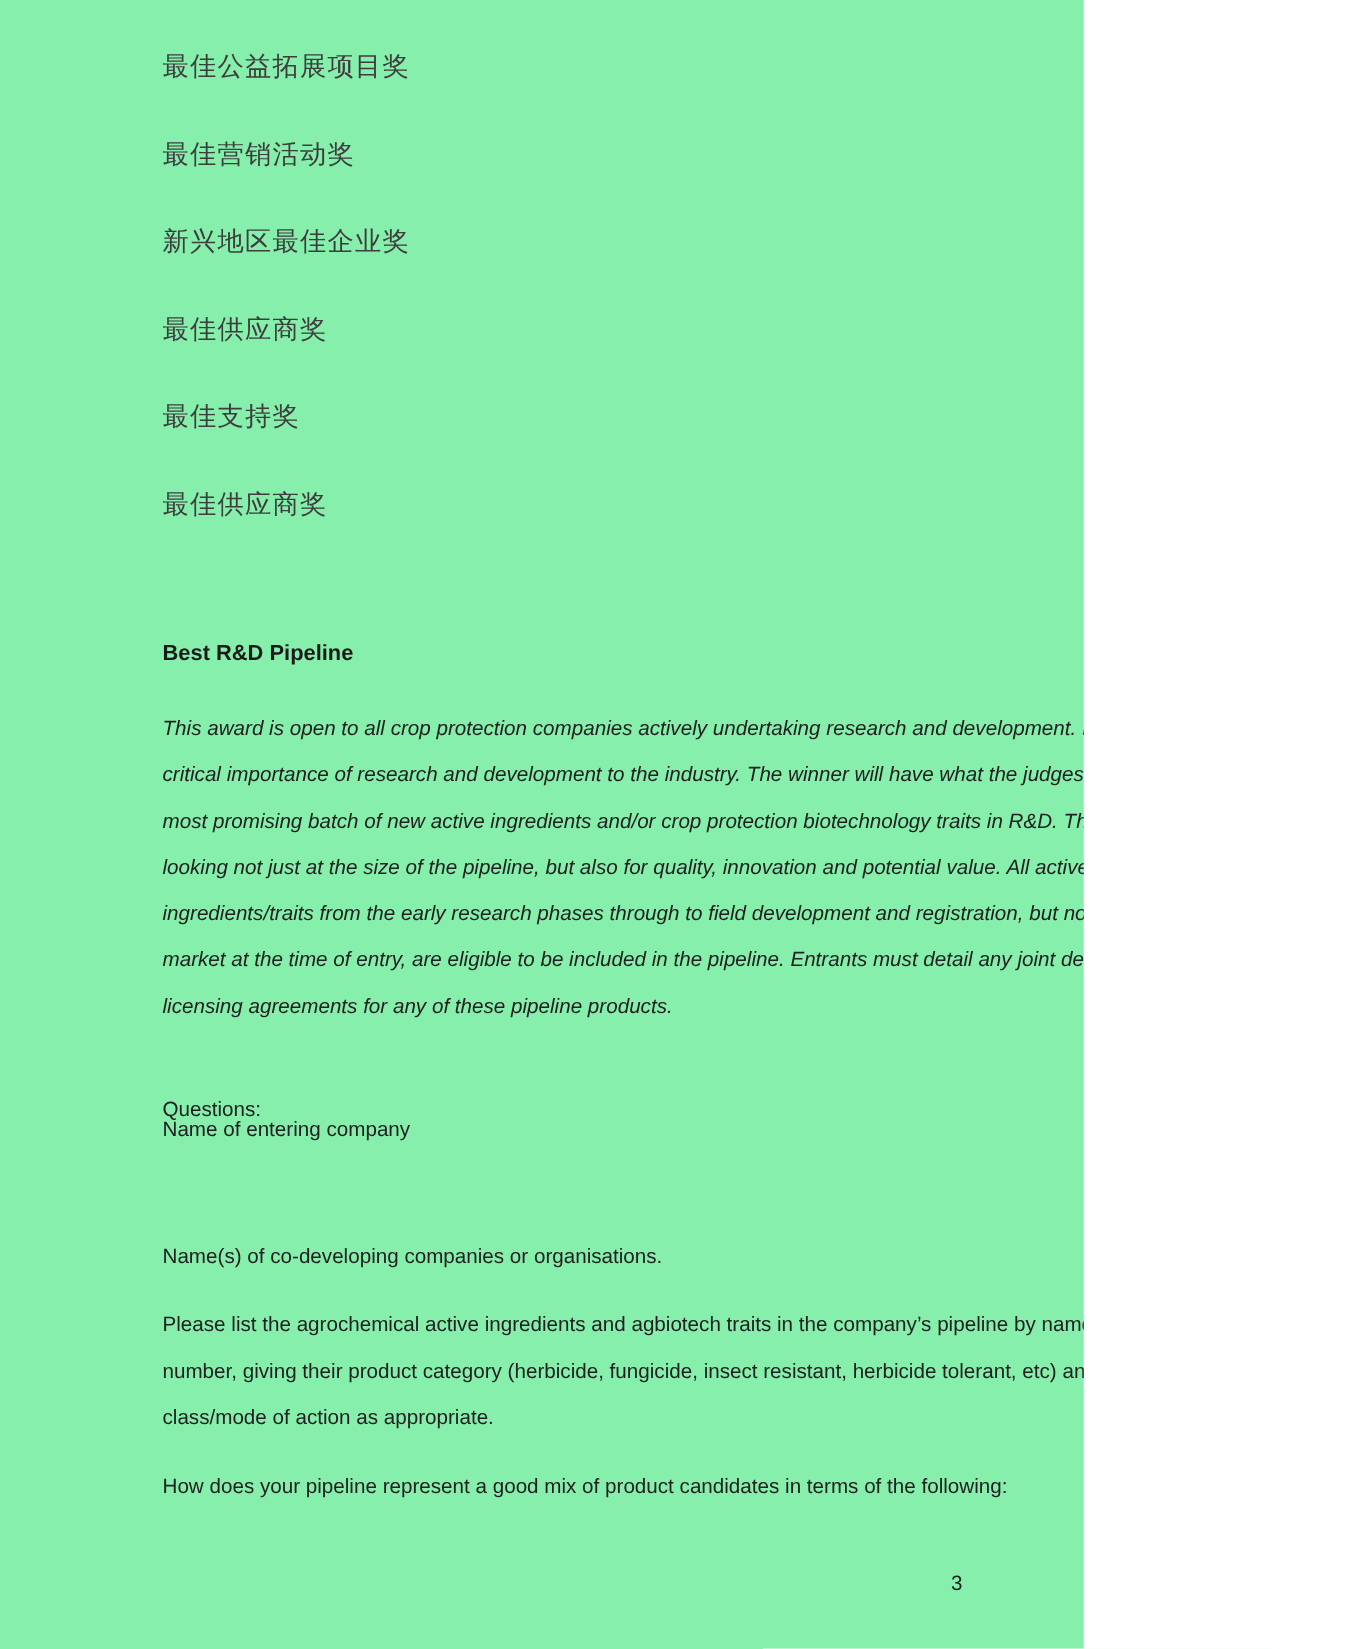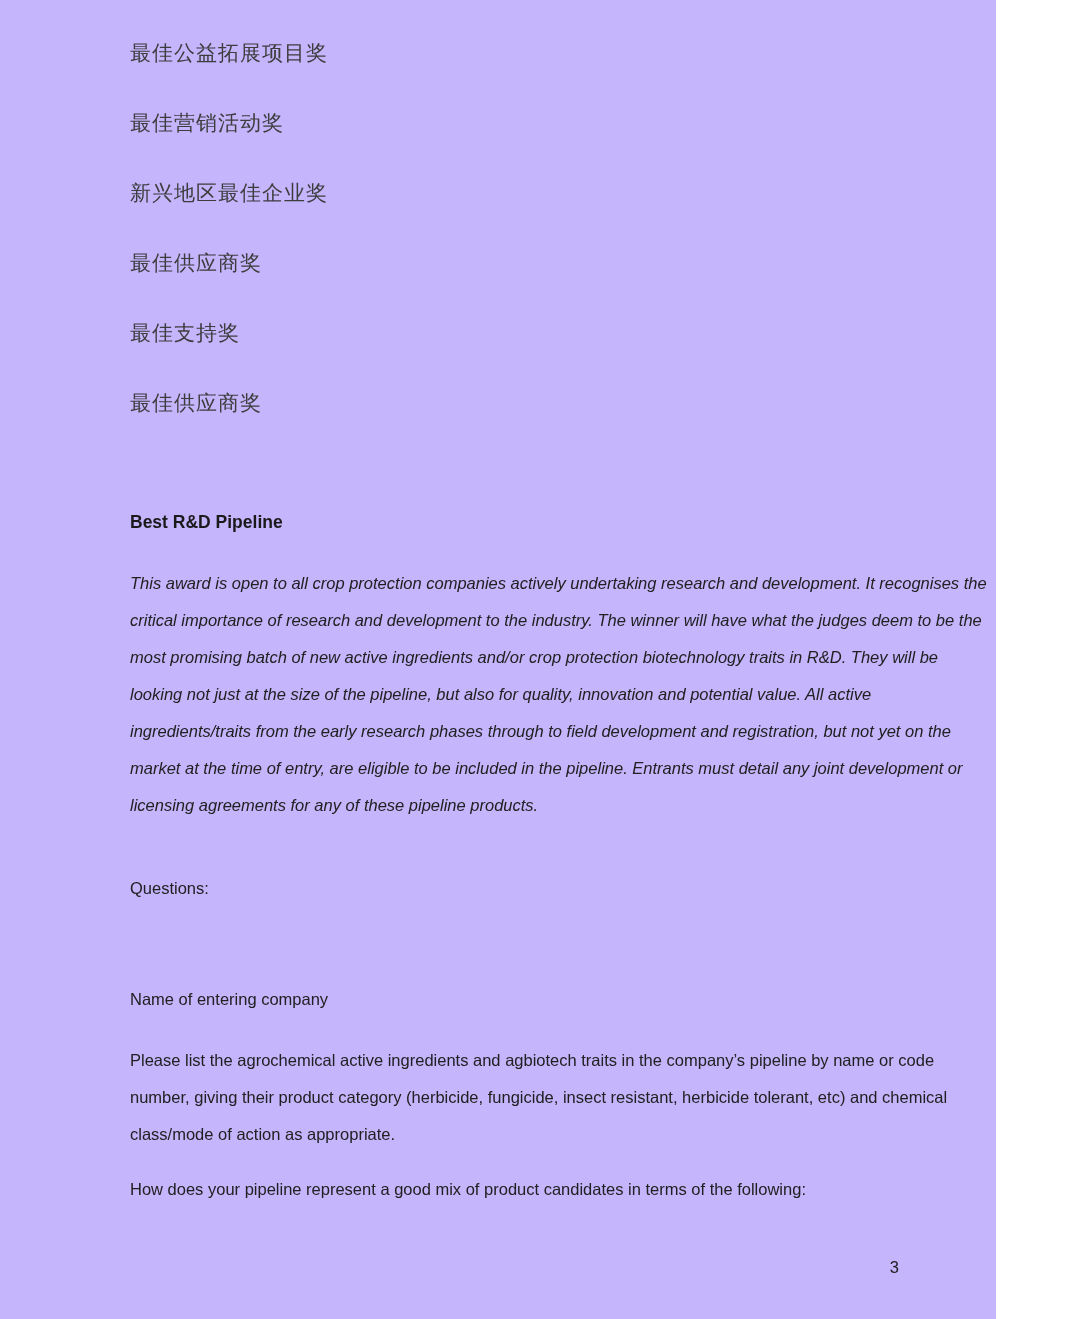--- a/index.html
+++ b/index.html
@@ -2,23 +2,23 @@
 <html><head>
 <meta charset="utf-8">
 <style>
   html, body {
     margin: 0;
     padding: 0;
     background: #ffffff;
   }
   .page {
     position: relative;
-    width: 996px;
+    width: 867px;
     height: 1319px;
-    background: #c4b5fd;
+    background: #86efac;
     font-family: "Liberation Sans", sans-serif;
     color: #212121;
     overflow: hidden;
   }
   .awards-cn {
     position: absolute;
     left: 130px;
     top: 42px;
     margin: 0;
     padding: 0;
@@ -64,21 +64,21 @@
     text-underline-offset: 3px;
   }
   .question {
     position: absolute;
     left: 130px;
     margin: 0;
     font-size: 16.5px;
     line-height: 37px;
     color: #212121;
   }
-  .q-0 { top: 981px; width: 860px; }
+  .q-0 { top: 886px; width: 860px; }
   .q-1 { top: 987px; width: 860px; }
   .q-2 { top: 1042px; width: 865px; }
   .q-3 { top: 1171px; width: 880px; }
   .page-number {
     position: absolute;
     right: 97px;
     top: 1258px;
     font-size: 16.5px;
     color: #212121;
   }
@@ -99,18 +99,19 @@
 
   <h2 class="section-heading">Best R&amp;D Pipeline</h2>
 
   <p class="section-description">This award is open to all crop protection companies actively undertaking research and development. It recognises the critical importance of research and development to the industry. The winner will have what the judges deem to be the most promising batch of new active ingredients and/or crop protection biotechnology traits in R&amp;D. They will be looking not just at the size of the pipeline, but also for quality, innovation and potential value. All active ingredients/traits from the early research phases through to field development and registration, but not yet on the market at the time of entry, are eligible to be included in the pipeline. Entrants must detail any joint development or licensing agreements for any of these pipeline products.</p>
 
   <div class="questions-label-row">
     <span class="underlined">Questions</span><span>:</span>
   </div>
 
   <p class="question q-0">Name of entering company</p>
+  <p class="question q-1">Name(s) of co-developing companies or organisations.</p>
   <p class="question q-2">Please list the agrochemical active ingredients and agbiotech traits in the company’s pipeline by name or code number, giving their product category (herbicide, fungicide, insect resistant, herbicide tolerant, etc) and chemical class/mode of action as appropriate.</p>
   <p class="question q-3">How does your pipeline represent a good mix of product candidates in terms of the following:</p>
 
   <div class="page-number">3</div>
 
 </div>
 
 </body></html>

